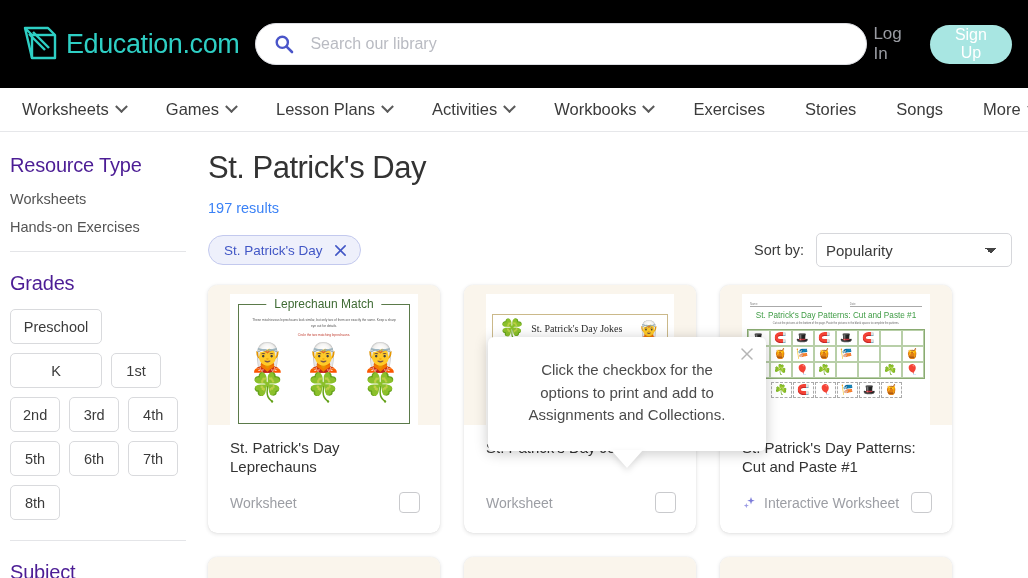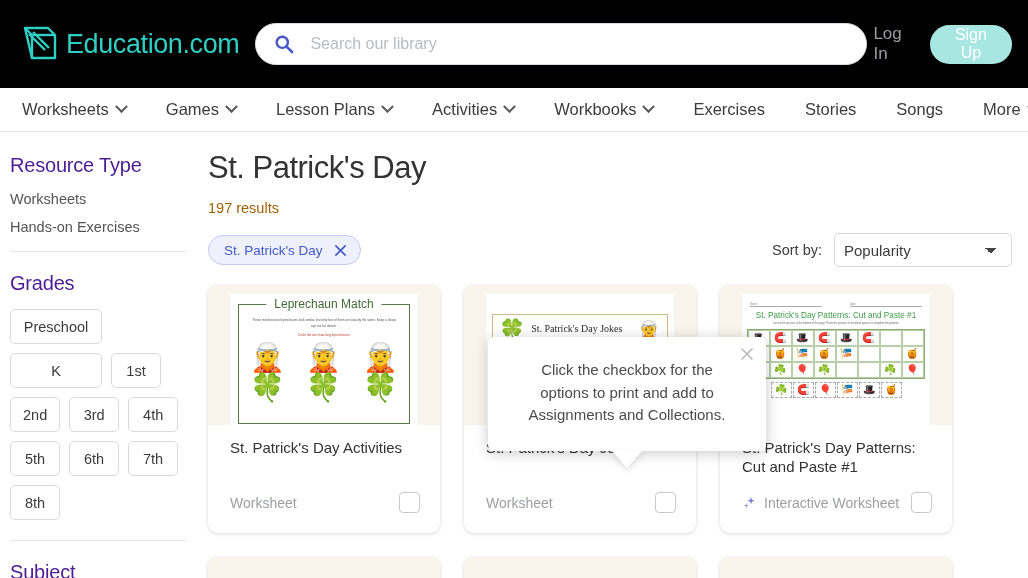--- a/index.html
+++ b/index.html
@@ -165,21 +165,21 @@
   }
   .page-title {
     font-size: 31px;
     margin: 0 0 14px 0;
     font-weight: 400;
     color: #333;
     letter-spacing: -0.5px;
   }
   .results-count {
     font-size: 14.5px;
-    color: #a16207;
+    color: #3b82f6;
     margin-bottom: 12px;
   }
   .toolbar {
     display: flex;
     align-items: center;
     min-height: 44px;
   }
   .active-chip {
     display: inline-flex;
     align-items: center;
@@ -195,21 +195,21 @@
   }
   .chip-x { width: 13px; height: 13px; cursor: pointer; }
   .sort-area {
     margin-left: auto;
     display: flex;
     align-items: center;
     gap: 12px;
   }
   .sort-label { font-size: 14.5px; color: #3b3b3b; }
   .sort-select {
-    width: 178px;
+    width: 196px;
     height: 34px;
     border: 1px solid #d6d7db;
     border-radius: 5px;
     font-size: 15px;
     font-family: "Liberation Sans", sans-serif;
     color: #3b3b3b;
     padding: 0 9px;
     background: #fff;
     appearance: none;
     -webkit-appearance: none;
@@ -509,21 +509,21 @@
               </div>
               <div class="lep-row" style="margin-top:2px">
                 <span class="lep">🍀</span>
                 <span class="lep">🍀</span>
                 <span class="lep">🍀</span>
               </div>
             </div>
           </div>
         </div>
         <div class="card-body">
-          <div class="card-title">St. Patrick's Day Activities</div>
+          <div class="card-title">St. Patrick's Day Leprechauns</div>
           <div class="card-foot">
             <div class="card-type">
               <span>Worksheet</span>
             </div>
             <div class="card-check"></div>
           </div>
         </div>
       </div>
 
       <div class="card">

